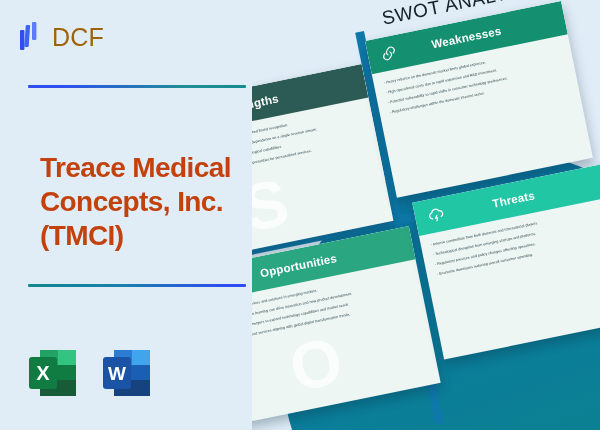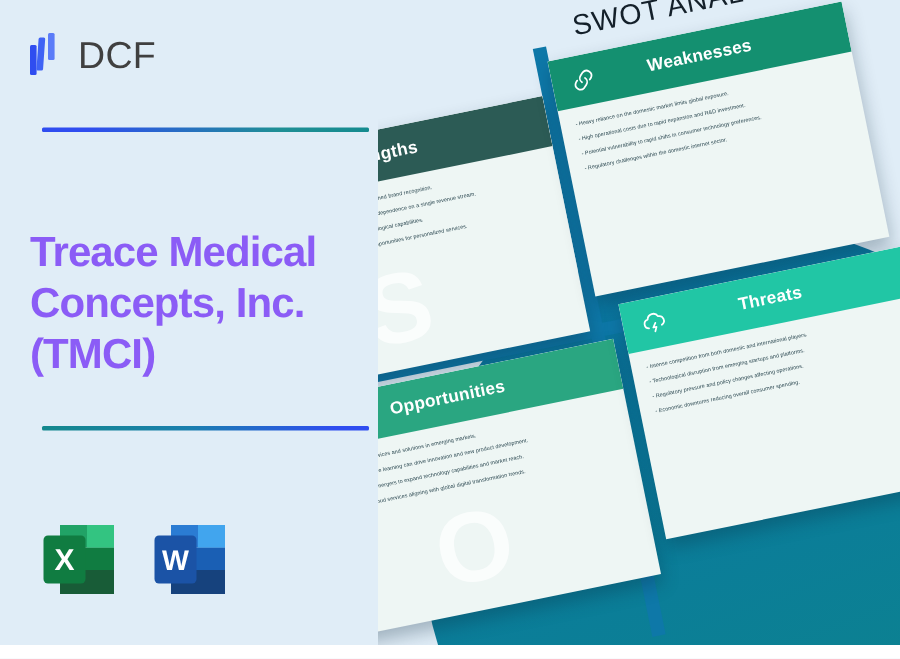--- a/index.html
+++ b/index.html
@@ -23,32 +23,32 @@
     z-index:30;
   }
   .brand{
     position:absolute;left:20px;top:22px;
     display:flex;align-items:center;gap:8px;
   }
   .brand-mark{
     display:block;width:24px;height:30px;
   }
   .brand-text{
-    font-size:25px;font-weight:500;color:#404040;
+    font-size:25px;font-weight:500;color:#a16207;
     letter-spacing:.2px;line-height:1;
   }
   .rule{
     position:absolute;left:28px;width:218px;height:3px;border-radius:1px;
   }
   .rule-top{top:85px;background:linear-gradient(90deg,#2f4df0 0%,#2f4df0 14%,#1f8f95 72%,#158b8f 100%);}
   .rule-bottom{top:284px;background:linear-gradient(90deg,#14888d 0%,#1a7fae 45%,#2f4df0 90%,#2f4df0 100%);}
 
   .headline{
-    position:absolute;left:20px;top:132px;width:248px;
-    font-size:28px;line-height:1.22;font-weight:700;color:#8b5cf6;
+    position:absolute;left:40px;top:132px;width:248px;
+    font-size:28px;line-height:1.22;font-weight:700;color:#c2410c;
     letter-spacing:-0.6px;
   }
 
   .filetypes{
     position:absolute;left:28px;top:348px;
     display:flex;gap:24px;align-items:flex-start;
   }
   .fileicon{position:relative;width:50px;height:52px;}
   .fileicon svg{display:block;}
 

